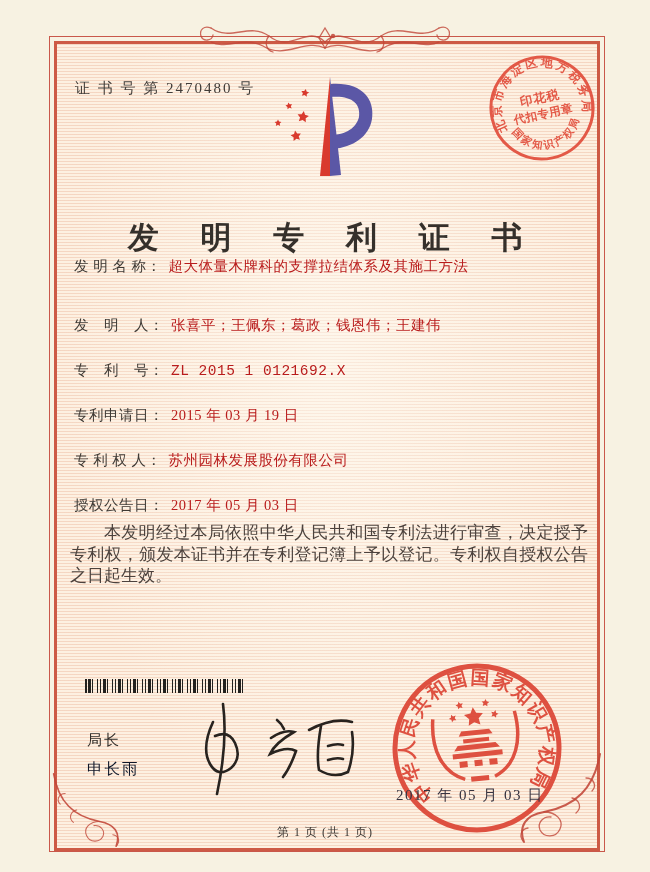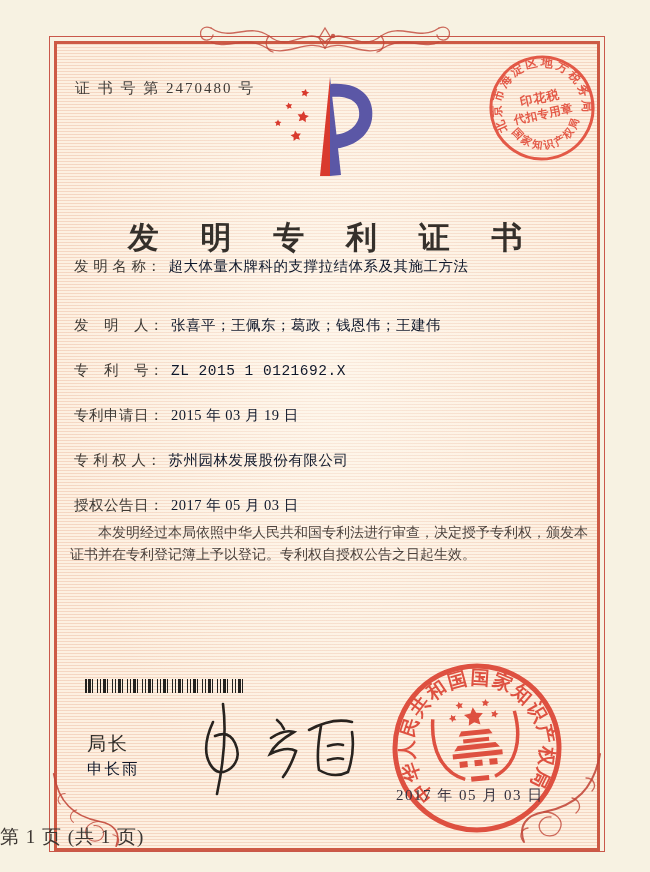--- a/index.html
+++ b/index.html
@@ -18,40 +18,40 @@
       radial-gradient(ellipse at 50% 40%, rgba(255,252,244,0.55), rgba(255,252,244,0) 70%),
       repeating-linear-gradient(180deg, rgba(224,146,112,0.28) 0px, rgba(224,146,112,0.28) 1px, rgba(255,248,238,0) 1px, rgba(255,248,238,0) 3px);
   }
   .cert-no{position:absolute;left:75px;top:79px;font-size:15px;letter-spacing:2px;color:#413c38;}
   .logo{position:absolute;left:268px;top:74px;width:126px;height:108px;}
   .tax-seal{position:absolute;left:484px;top:50px;width:116px;height:116px;
     transform:rotate(-12deg);opacity:0.9;}
   .title{position:absolute;left:0;top:177px;width:100%;text-align:center;
     font-size:31px;font-weight:600;letter-spacing:17px;text-indent:17px;color:#35302b;margin-top:40px;}
   .field-row{position:absolute;left:74px;font-size:14.5px;color:#3e3934;letter-spacing:0.5px;white-space:nowrap;}
-  .field-row .value{margin-left:7px;color:#0f172a;}
+  .field-row .value{margin-left:7px;color:#b91c1c;}
   .f0{top:257px;} .f1{top:316px;} .f2{top:361px;font-family:Liberation Mono, monospace;} .f3{top:406px;} .f4{top:451px;} .f5{top:496px;}
-  .body-text{position:absolute;left:70px;top:522px;width:518px;font-size:14px;
+  .body-text{position:absolute;left:70px;top:522px;width:518px;font-size:17px;
     line-height:21.5px;color:#4c423d;text-align:justify;}
   .body-text p{margin:0;text-indent:2em;}
   .barcode{position:absolute;left:85px;top:679px;width:160px;height:14px;
     background-image:repeating-linear-gradient(90deg,
       #23211e 0px,#23211e 1.5px,transparent 1.5px,transparent 3px,
       #23211e 3px,#23211e 6px,transparent 6px,transparent 7.5px,
       #23211e 7.5px,#23211e 8.5px,transparent 8.5px,transparent 12px,
       #23211e 12px,#23211e 13px,transparent 13px,transparent 15px);}
-  .signer-title{position:absolute;left:87px;top:731px;font-size:19px;color:#2f2b27;letter-spacing:2px;}
+  .signer-title{position:absolute;left:87px;top:731px;font-size:15px;color:#2f2b27;letter-spacing:2px;}
   .signer-name{position:absolute;left:87px;top:759px;font-size:15.5px;color:#0f172a;letter-spacing:2px;}
   .signature{position:absolute;left:185px;top:700px;width:180px;height:100px;}
   .main-seal{position:absolute;left:388px;top:659px;width:178px;height:178px;
     transform:rotate(-6deg);opacity:0.92;}
   .issue-date{position:absolute;left:396px;top:786px;font-size:15px;color:#373340;
     letter-spacing:1.5px;z-index:5;}
-  .page-footer{position:absolute;left:0;top:824px;width:100%;
-    font-size:19px;color:#3c3733;letter-spacing:1px;}
+  .page-footer{position:absolute;left:0;top:824px;width:100%;text-align:center;
+    font-size:12px;color:#3c3733;letter-spacing:1px;}
   .top-ornament{position:absolute;left:200px;top:14px;width:250px;height:52px;}
   .flourish-br{position:absolute;left:512px;top:752px;width:90px;height:92px;}
   .flourish-bl{position:absolute;left:52px;top:772px;width:74px;height:76px;transform:scaleX(-1);}
   .orn{stroke:#c14638;fill:none;stroke-width:2;stroke-linecap:round;opacity:0.88;}
   .orn-thin{stroke:#c14638;fill:none;stroke-width:1.3;stroke-linecap:round;opacity:0.8;}
   .seal-red{fill:#dc4434;}
 </style>
 </head>
 <body>
 

